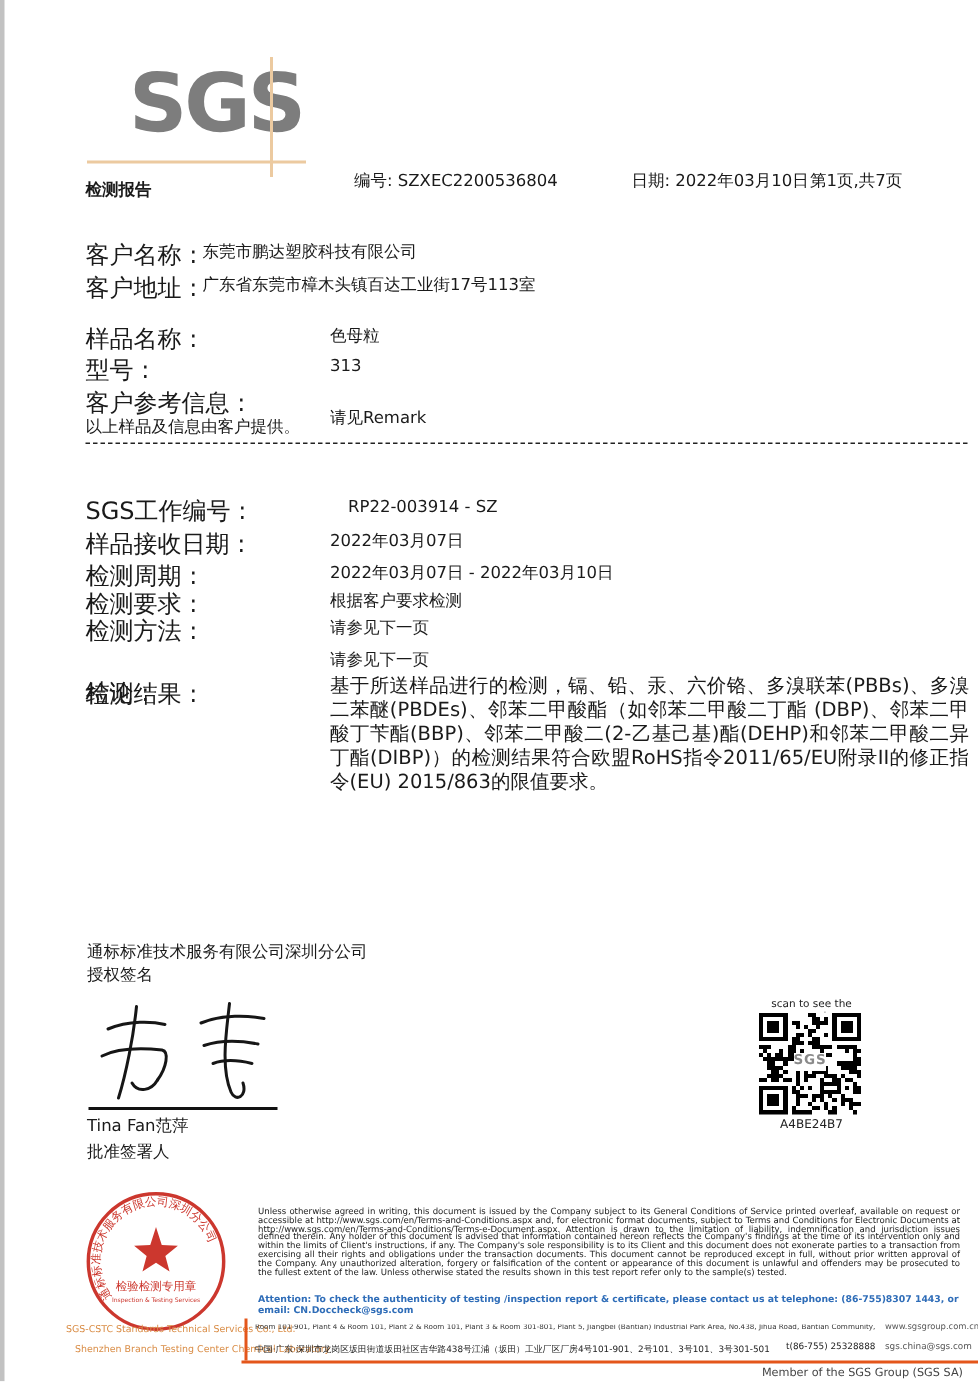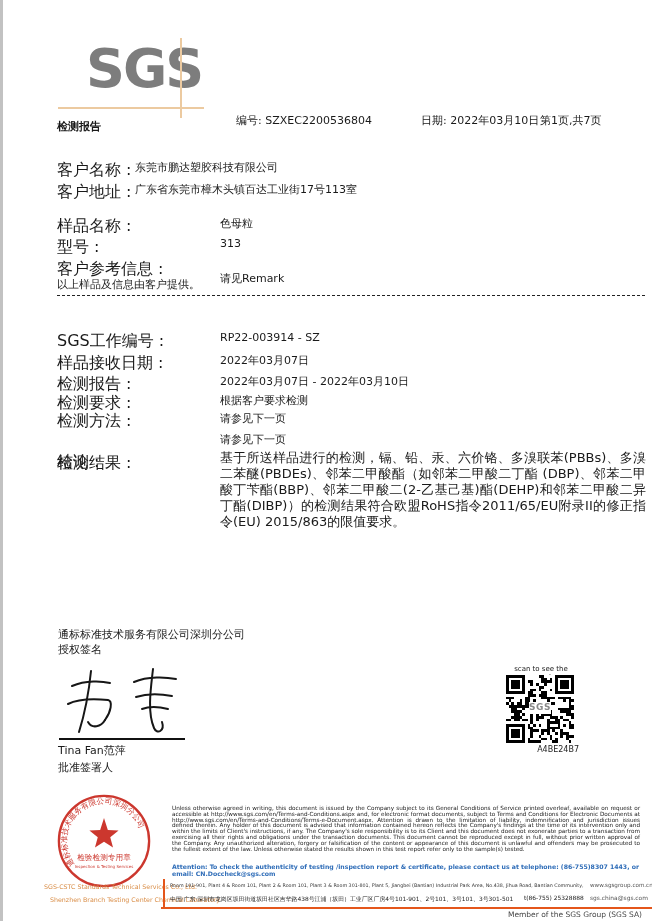--- a/index.html
+++ b/index.html
@@ -35,21 +35,21 @@
   .sig-line{position:absolute;left:59px;top:738px;width:126px;height:2px;background:#111;}
   .sig-name{position:absolute;left:58px;top:743px;font-size:11px;}
   .sig-role{position:absolute;left:58px;top:760px;font-size:11px;}
 
   
   .qr-caption{position:absolute;left:503px;top:665px;width:76px;text-align:center;
     font-size:7px;color:#222;}
   .qr-box{position:absolute;left:506px;top:675px;width:68px;height:68px;background:#fff;}
   .qr-center{position:absolute;left:50%;top:47%;transform:translate(-50%,-50%);
     font-size:9px;font-weight:bold;color:#8a8a8a;letter-spacing:0.5px;}
-  .qr-id{position:absolute;left:503px;top:745px;width:76px;text-align:right;font-size:8px;color:#222;}
+  .qr-id{position:absolute;left:503px;top:745px;width:76px;text-align:center;font-size:8px;color:#222;}
 
   
   .stamp{position:absolute;left:56px;top:793px;opacity:0.92;}
 
   
   .disclaimer{position:absolute;left:172px;top:806px;width:468px;font-size:5.7px;
     line-height:1.02;text-align:justify;color:#222;}
   .attention{position:absolute;left:172px;top:864px;width:468px;font-size:6.2px;
     font-weight:bold;line-height:1.08;color:#2f6db8;}
   .co-en{position:absolute;left:44px;top:883px;font-size:6.3px;color:#d98c45;white-space:nowrap;}
@@ -106,28 +106,28 @@
   <div>
     <span class="lbl" style="top:259px;">客户参考信息 :</span>
     <span class="val2" style="top:259px;margin-top:12px;">请见Remark</span>
   </div>
   <div class="note" style="top:277px;">以上样品及信息由客户提供。</div>
 
   <div class="dashed"></div>
 
   <div>
     <span class="lbl" style="top:331px;">SGS工作编号 :</span>
-    <span class="val2" style="top:331px;">RP22-003914 - SZ</span>
+    <span class="val2" style="top:331px;margin-left:12px;">RP22-003914 - SZ</span>
   </div>
   <div>
     <span class="lbl" style="top:353px;">样品接收日期 :</span>
     <span class="val2" style="top:353px;">2022年03月07日</span>
   </div>
   <div>
-    <span class="lbl" style="top:374px;">检测报告 :</span>
+    <span class="lbl" style="top:374px;">检测周期 :</span>
     <span class="val2" style="top:374px;">2022年03月07日 - 2022年03月10日</span>
   </div>
   <div>
     <span class="lbl" style="top:393px;">检测要求 :</span>
     <span class="val2" style="top:393px;">根据客户要求检测</span>
   </div>
   <div>
     <span class="lbl" style="top:411px;">检测方法 :</span>
     <span class="val2" style="top:411px;">请参见下一页</span>
   </div>

